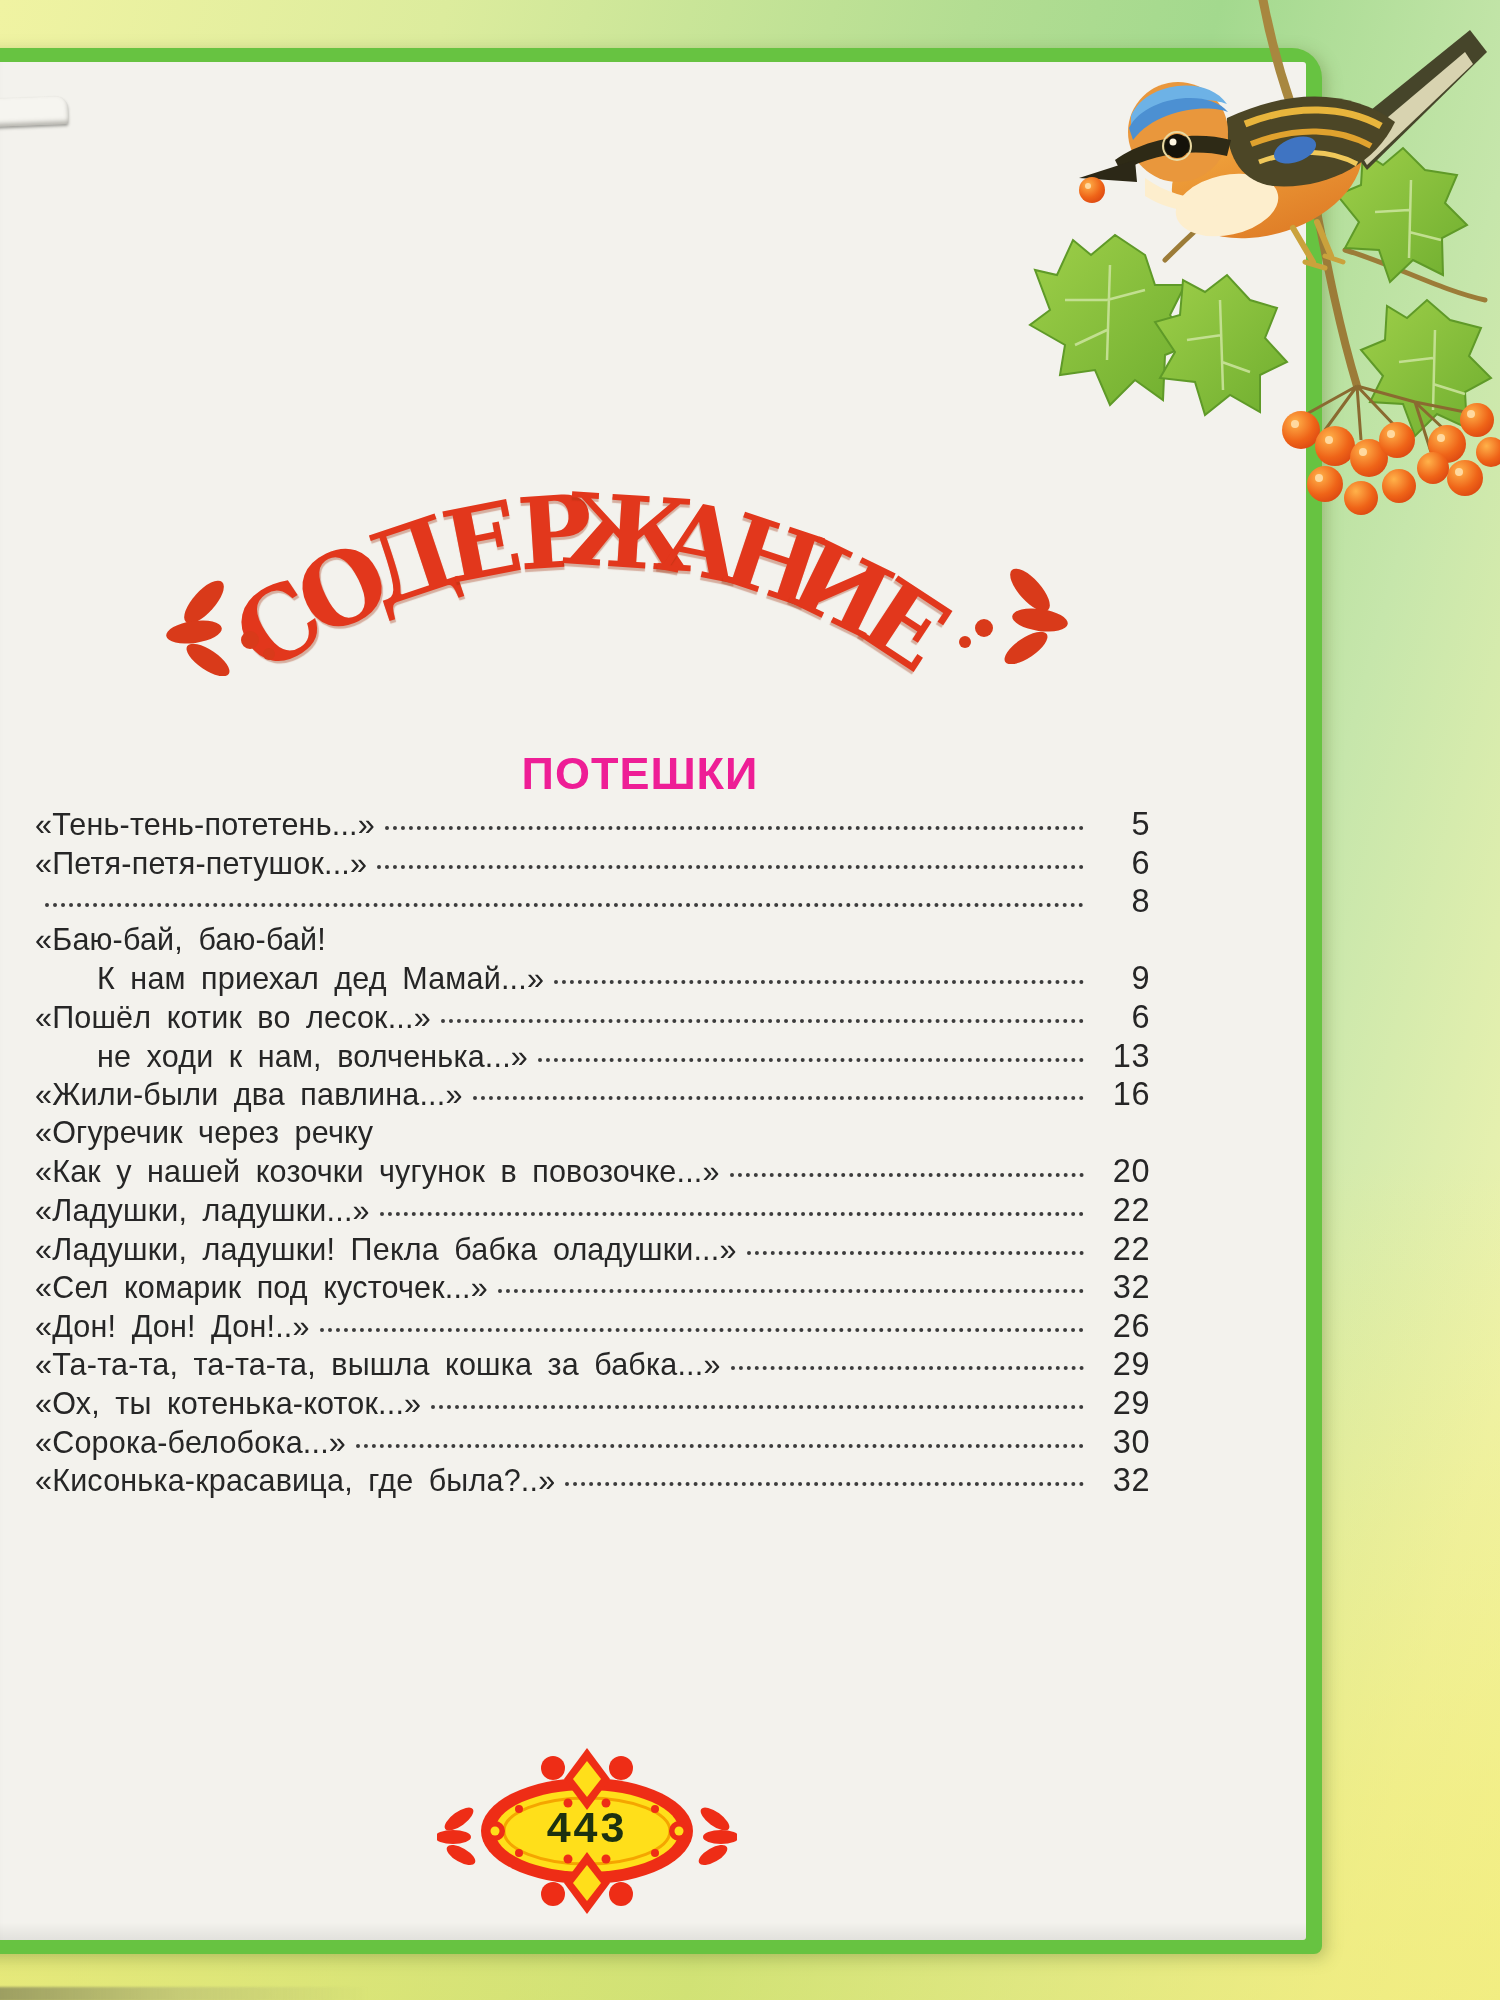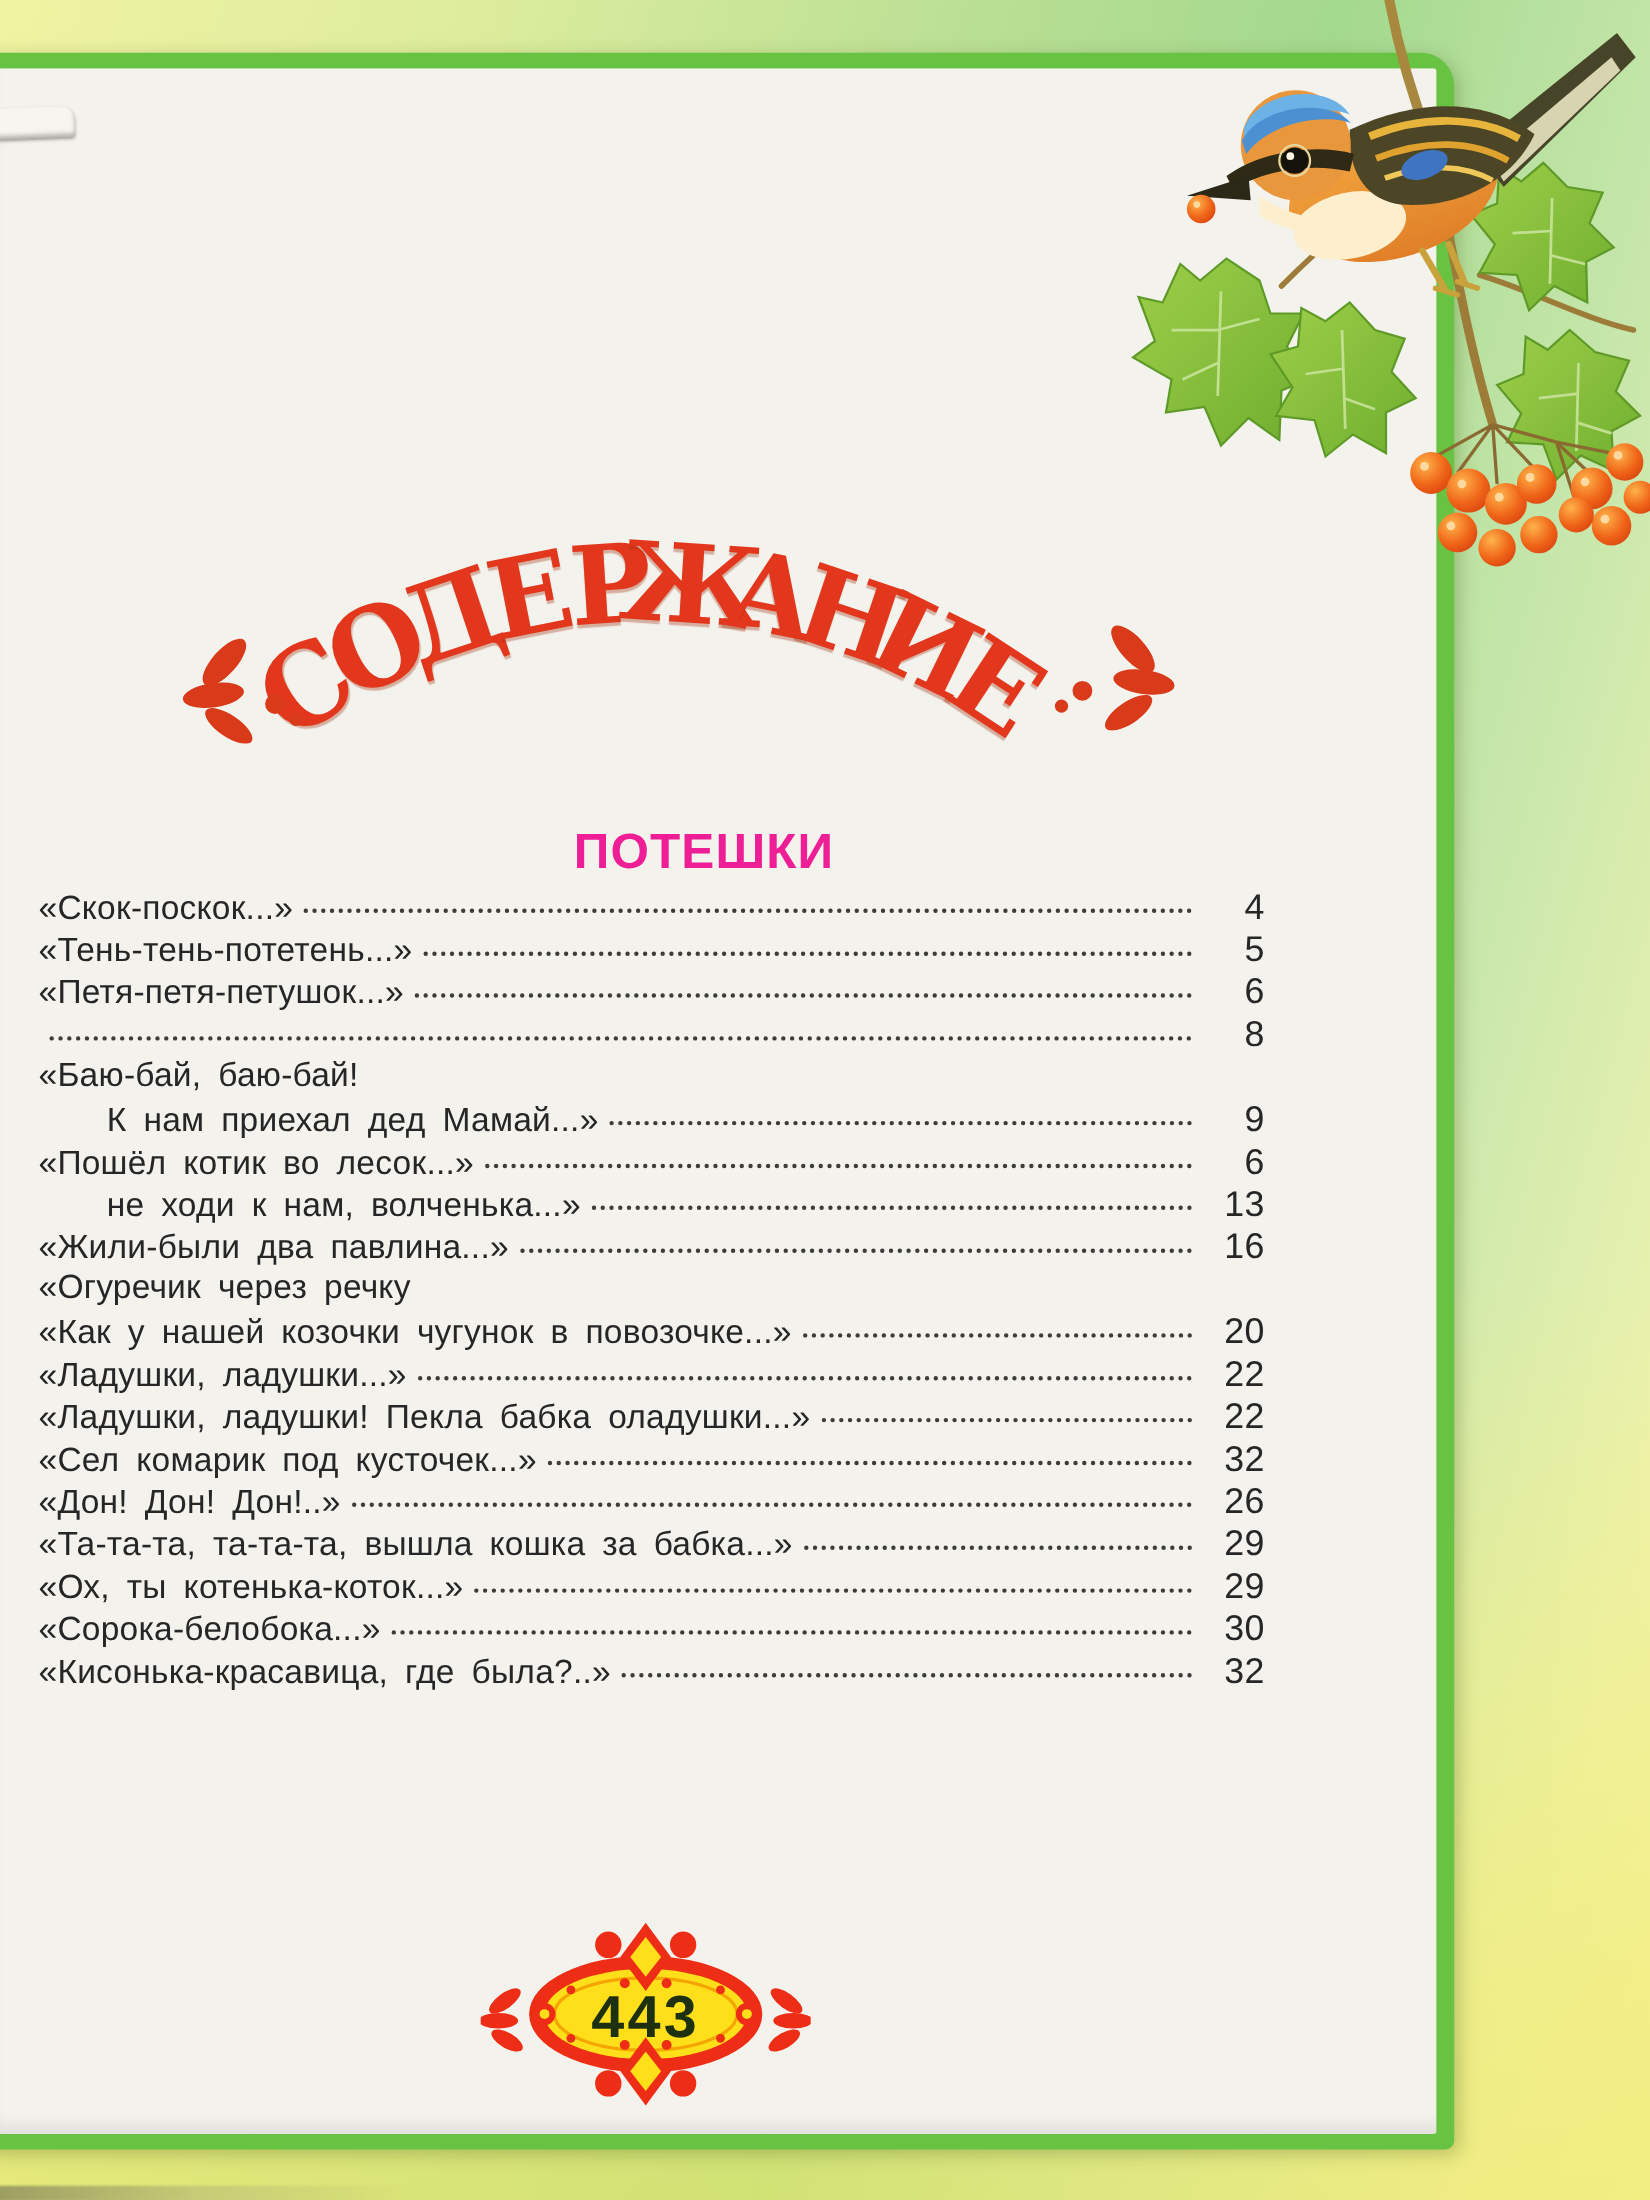--- a/index.html
+++ b/index.html
@@ -66,21 +66,21 @@
     flex:1;height:0;border-bottom:4px dotted #3c3c3c;
     margin:0 4px 0 10px;position:relative;top:-5px;min-width:24px;
   }
   .pg{width:62px;text-align:right;font-size:32.5px;letter-spacing:0.5px;}
 
   
   .badge-wrap{position:absolute;left:467px;top:1683px;width:300px;height:172px;}
   .badge-wrap svg{position:absolute;inset:0;}
   .badge-num{
     position:absolute;left:0;top:58px;width:300px;text-align:center;
-    font-size:54px;font-weight:bold;letter-spacing:3px;color:#1d3110;
+    font-size:43px;font-weight:bold;letter-spacing:3px;color:#1d3110;
   }
 
   
   .bird{position:absolute;left:995px;top:0;width:505px;height:530px;}
 </style>
 </head>
 <body>
 
 <div class="stage">
 
@@ -118,25 +118,20 @@
         <ellipse cx="28" cy="52" rx="28" ry="11" transform="rotate(-8 28 52)"></ellipse>
         <ellipse cx="42" cy="80" rx="25" ry="10" transform="rotate(34 42 80)"></ellipse>
         <circle cx="84" cy="60" r="9"></circle>
         <circle cx="103" cy="74" r="6"></circle>
       </g>
     </svg>
 
     <h2 class="section">ПОТЕШКИ</h2>
 
     <div class="toc">
-        <div class="toc-line">
-    <span class="t">«Скок-поскок...»</span>
-    <span class="leader"></span>
-    <span class="pg">4</span>
-  </div>
         <div class="toc-line">
     <span class="t">«Тень-тень-потетень...»</span>
     <span class="leader"></span>
     <span class="pg">5</span>
   </div>
         <div class="toc-line">
     <span class="t">«Петя-петя-петушок...»</span>
     <span class="leader"></span>
     <span class="pg">6</span>
   </div>

